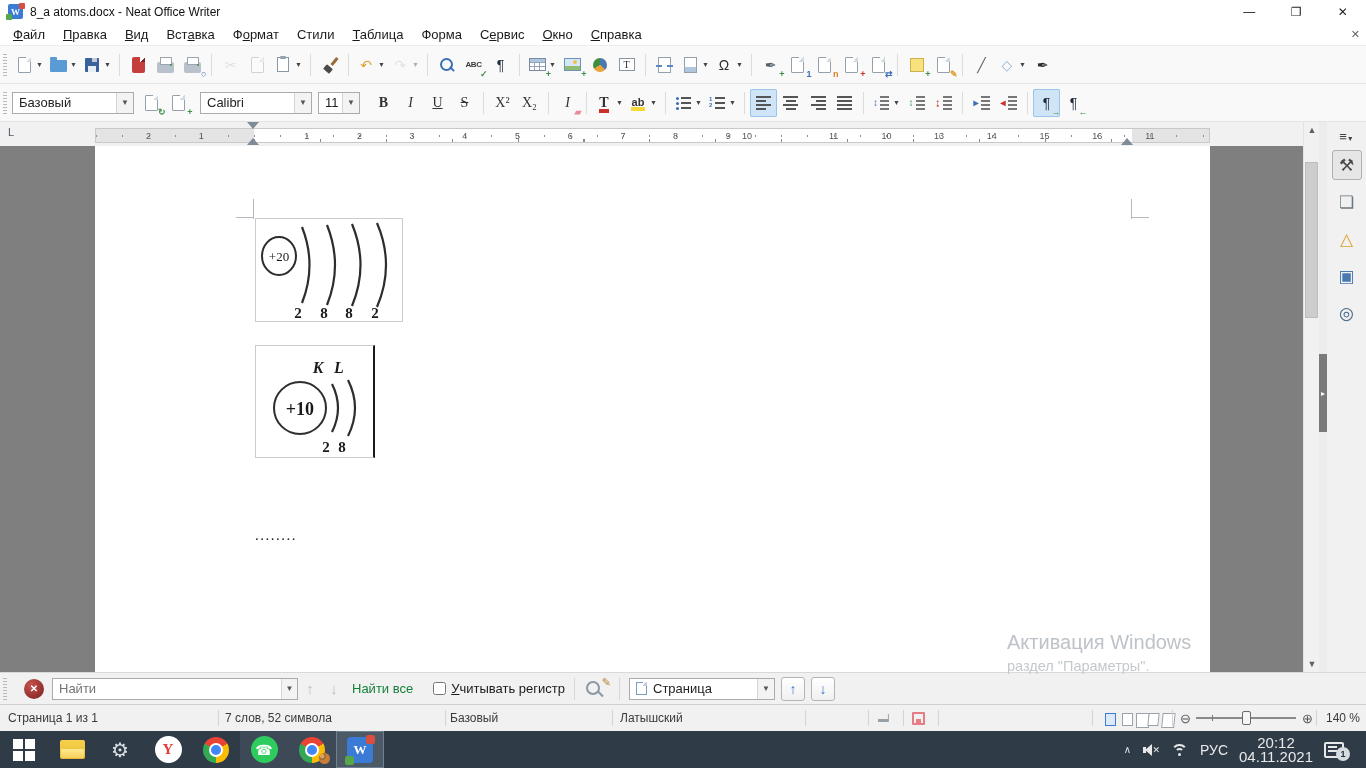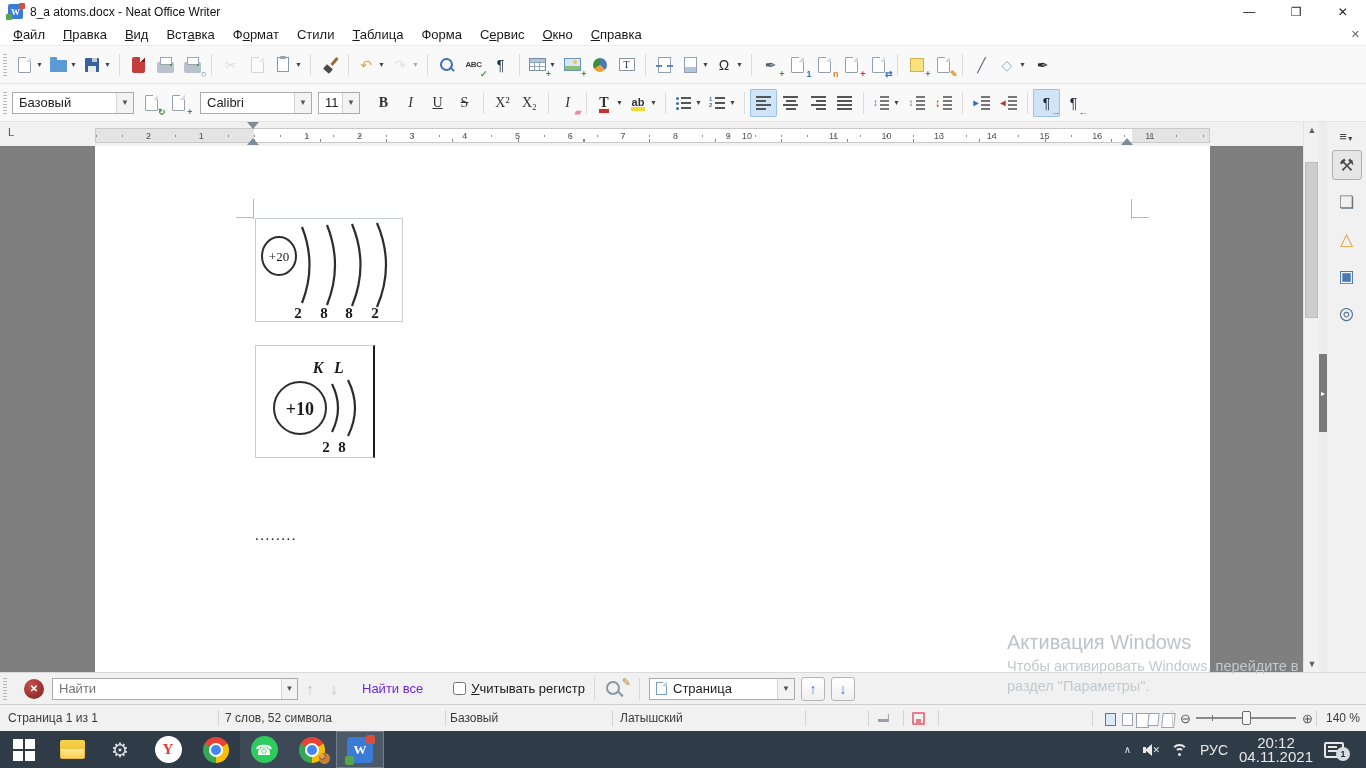--- a/index.html
+++ b/index.html
@@ -139,21 +139,21 @@
   .sbmenu .dd2{font-size:7px;color:#444}
   .sbtab{width:30px;height:30px;margin-top:7px;display:flex;align-items:center;justify-content:center;font-size:17px;border-radius:3px}
   .sbtab.active{background:#e6e6e6;border:1px solid #b0b0b0}
 
   
   #findbar{position:absolute;left:0;top:672px;width:1366px;height:32px;background:#f1f1f1;border-top:1px solid #d9d9d9;display:flex;align-items:center}
   .fclose{width:20px;height:20px;border-radius:50%;background:radial-gradient(circle at 35% 30%,#c4524e,#7a1f1f);color:#fff;font-size:10px;font-weight:bold;
           display:flex;align-items:center;justify-content:center;margin-left:12px}
   .fcombo{width:246px;margin-left:8px}
   .fnav{width:24px;text-align:center;font-size:15px;font-weight:bold;color:#b9c3cc}
-  .fall{font-size:13px;color:#6d28d9;margin:0 16px}
+  .fall{font-size:13px;color:#15803d;margin:0 6px}
   .fchk{display:flex;align-items:center;margin-left:14px;font-size:13px;color:#1a1a1a}
   .fchk input{width:13px;height:13px;margin-right:5px}
   .fsep{width:1px;height:22px;background:#d8d8d8;margin:0 9px}
   .findrep{position:relative;width:26px;height:22px}
   .findrep::before{content:"";position:absolute;left:2px;top:3px;width:10px;height:10px;border:2px solid #8a97a5;border-radius:50%}
   .findrep::after{content:"";position:absolute;left:13px;top:15px;width:7px;height:2px;background:#8a97a5;transform:rotate(45deg)}
   .findrep .pen{position:absolute;right:-1px;top:-2px;font-size:11px;color:#b58a3a}
   .ncombo{width:146px}
   .npg{width:11px;height:13px;background:#fff;border:1px solid #7a9cc0;margin-right:6px;position:relative;flex:0 0 11px}
   .npg::after{content:"";position:absolute;top:-1px;right:-1px;width:4px;height:4px;background:linear-gradient(135deg,#f1f1f1 50%,#b9cbdd 50%)}
@@ -971,16 +971,15 @@
     </span>
     <span class="notif">
       <span class="nbadge">1</span>
     </span>
   </div>
 </div>
 
 <div id="watermark">
   <div class="w1">Активация Windows</div>
   <div class="w2">
-    <div>Чтобы активировать Windows, перейдите в</div>
     <div>раздел "Параметры".</div>
   </div>
 </div>
 
 </body></html>

